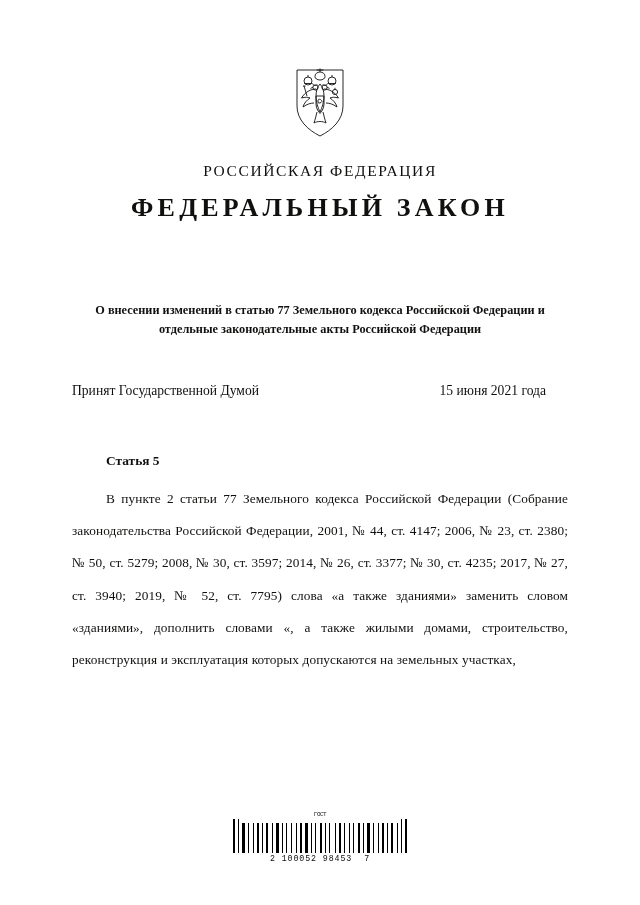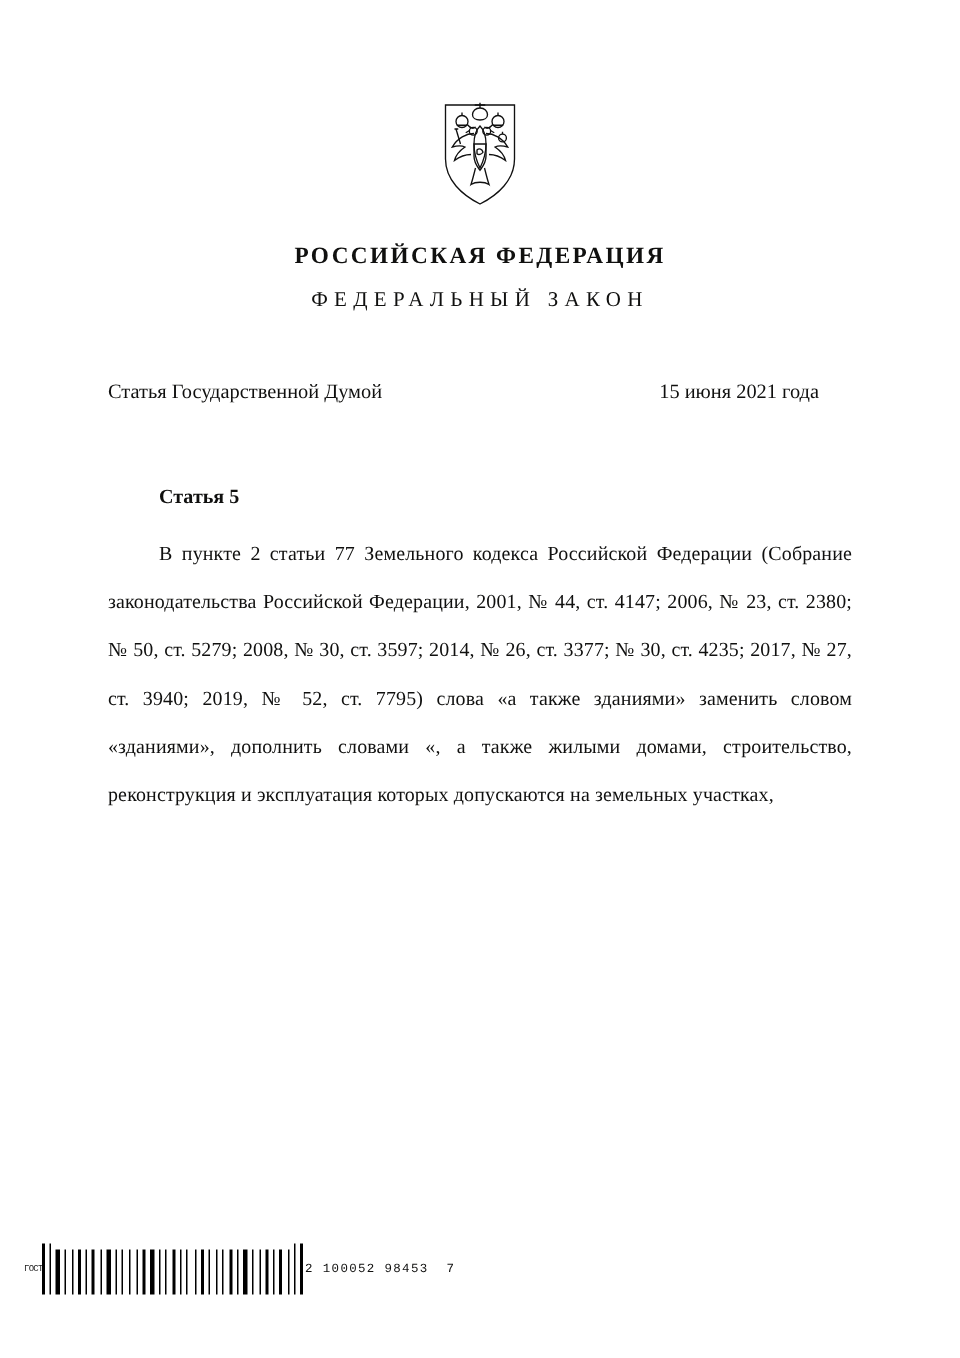--- a/index.html
+++ b/index.html
@@ -34,26 +34,26 @@
     height: 78px;
     display: block;
   }
 
   
   .country {
     text-align: center;
     font-size: 15.5px;
     letter-spacing: 1.6px;
     font-family: "Liberation Serif", serif;
-    font-weight: bold;
+    font-weight: normal;
   }
   .lawtype {
     text-align: center;
-    font-size: 14px;
-    font-weight: normal;
+    font-size: 26px;
+    font-weight: bold;
     letter-spacing: 4.2px;
     margin-top: 13px;
   }
 
   .subject {
     margin-top: 78px;
     text-align: center;
     font-weight: bold;
     font-size: 12.3px;
     line-height: 1.55;
@@ -101,25 +101,25 @@
     font-size: 13.3px;
     line-height: 2.42;
     text-align: justify;
     text-indent: 34px;
     letter-spacing: 0.1px;
   }
 
   
   .barcode-area {
     position: absolute;
-    left: 16px;
+    left: 0;
     right: 0;
     bottom: 42px;
     display: flex;
-    flex-direction: row;
+    flex-direction: column;
     align-items: center;
   }
   .barcode-top-mark {
     font-family: "Liberation Mono", monospace;
     font-size: 6px;
     line-height: 1;
     color: #222;
     margin-bottom: 1px;
     letter-spacing: -0.5px;
   }
@@ -191,24 +191,25 @@
         <path d="M31 38 C32.5 36.5 34.5 37.5 35 39.5 C34 41 32 41.5 31 40.5 Z"></path>
 
         <path d="M30 50 C29 54 28 58 27 61 C30 59 36 59 39 61 C38 58 37 54 36 50"></path>
       </g>
     </svg>
   </div>
 
   <div class="country">РОССИЙСКАЯ ФЕДЕРАЦИЯ</div>
   <div class="lawtype">ФЕДЕРАЛЬНЫЙ ЗАКОН</div>
 
+  <div class="subject">О внесении изменений в статью 77 Земельного кодекса Российской Федерации и отдельные законодательные акты Российской Федерации</div>
 
   <div class="adopt">
     <div class="adopt-row">
-      <div class="lbl">Статья Государственной Думой</div>
+      <div class="lbl">Принят Государственной Думой</div>
       <div class="date">15 июня 2021 года</div>
     </div>
   </div>
 
   <div class="article-head">Статья 5</div>
   <div class="para">В пункте 2 статьи 77 Земельного кодекса Российской Федерации (Собрание законодательства Российской Федерации, 2001, № 44, ст. 4147; 2006, № 23, ст. 2380; № 50, ст. 5279; 2008, № 30, ст. 3597; 2014, № 26, ст. 3377; № 30, ст. 4235; 2017, № 27, ст. 3940; 2019, № 52, ст. 7795)   слова «а также зданиями»  заменить  словом  «зданиями»,  дополнить  словами «,  а     также     жилыми    домами,  строительство,  реконструкция  и эксплуатация     которых     допускаются     на     земельных     участках,</div>
 
   <div class="barcode-area">
     <div class="barcode-top-mark">ГОСТ</div>
     <div class="barcode" id="barcode">

